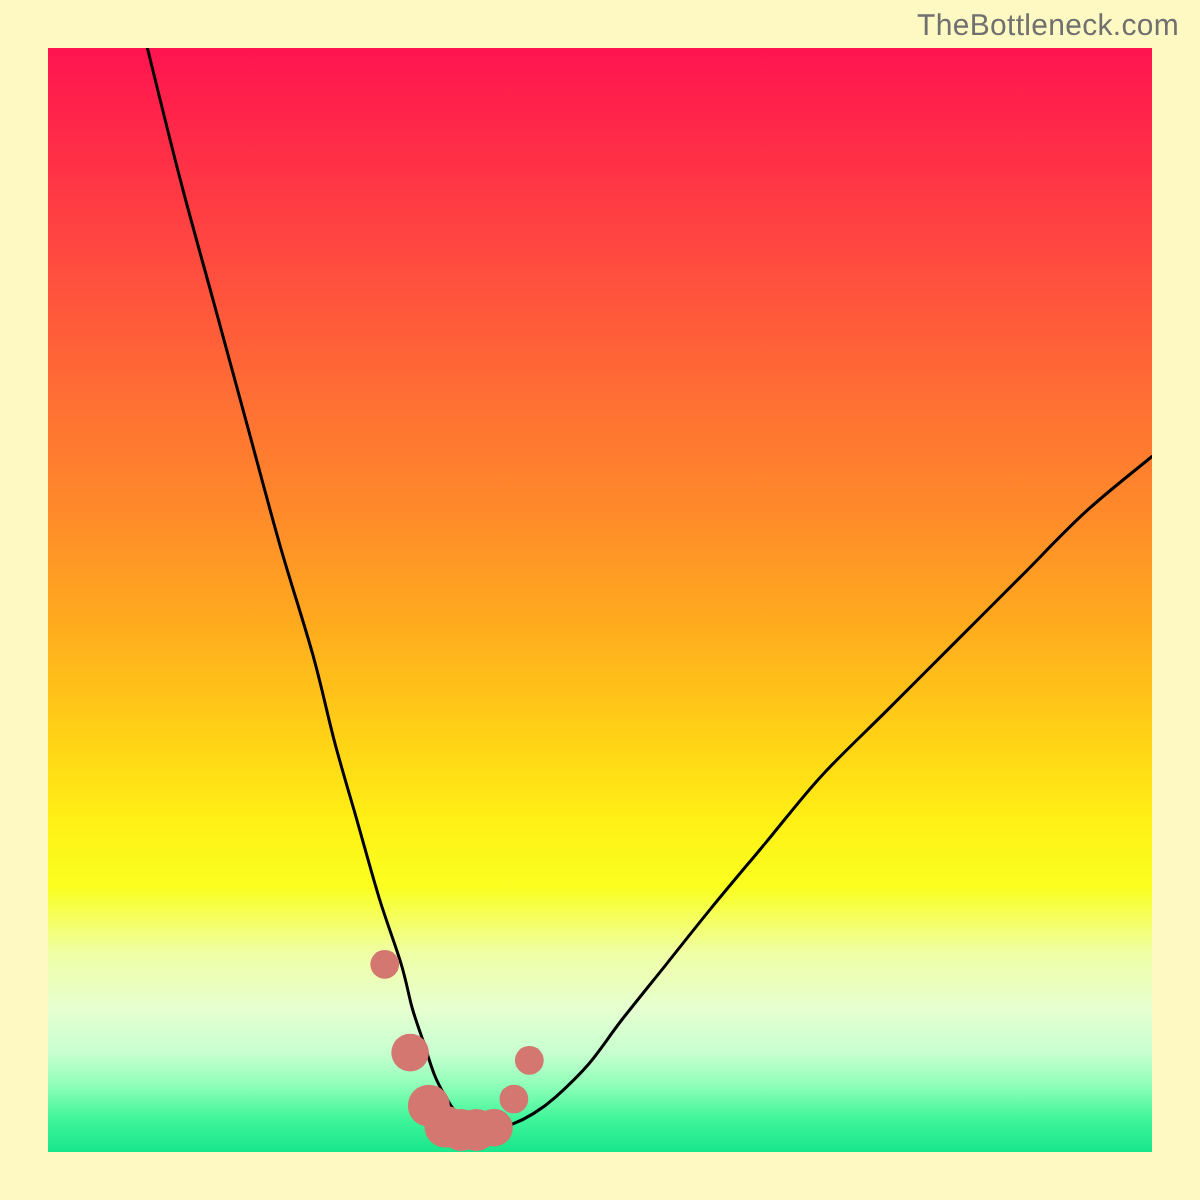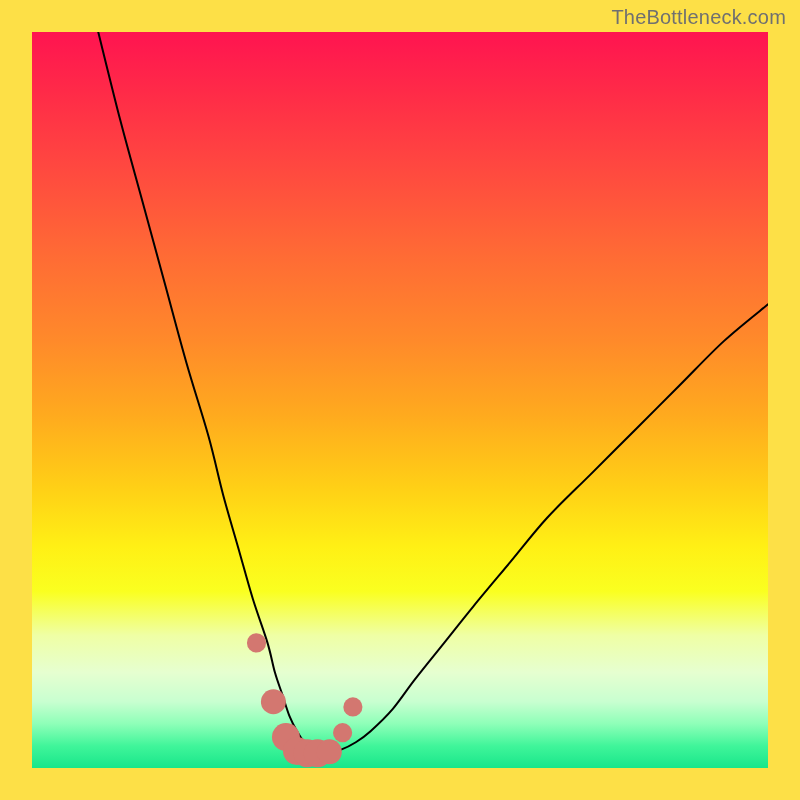--- a/index.html
+++ b/index.html
@@ -10,21 +10,21 @@
     background: #000;
     overflow: hidden;
     font-family: Arial, Helvetica, sans-serif;
   }
   .frame {
     position: absolute;
     left: 0;
     top: 0;
     width: 800px;
     height: 800px;
-    background: #fde047;
+    background: #fef9c3;
   }
   .plot {
     position: absolute;
     left: 32px;
     top: 32px;
     width: 736px;
     height: 736px;
     overflow: hidden;
     background: linear-gradient(
       to bottom,

